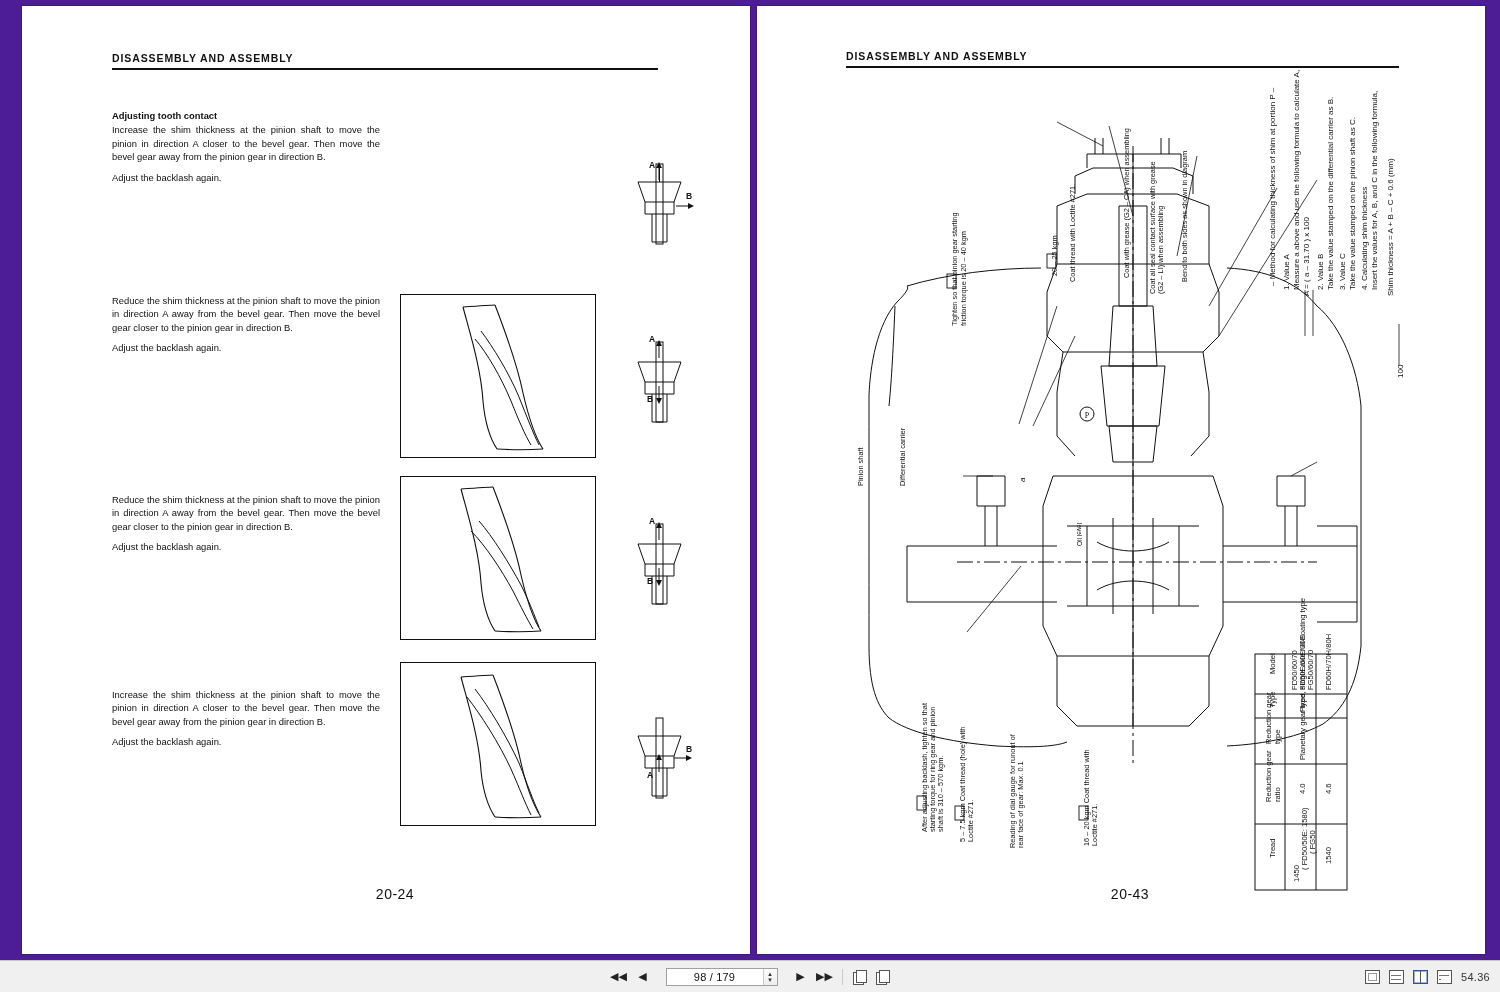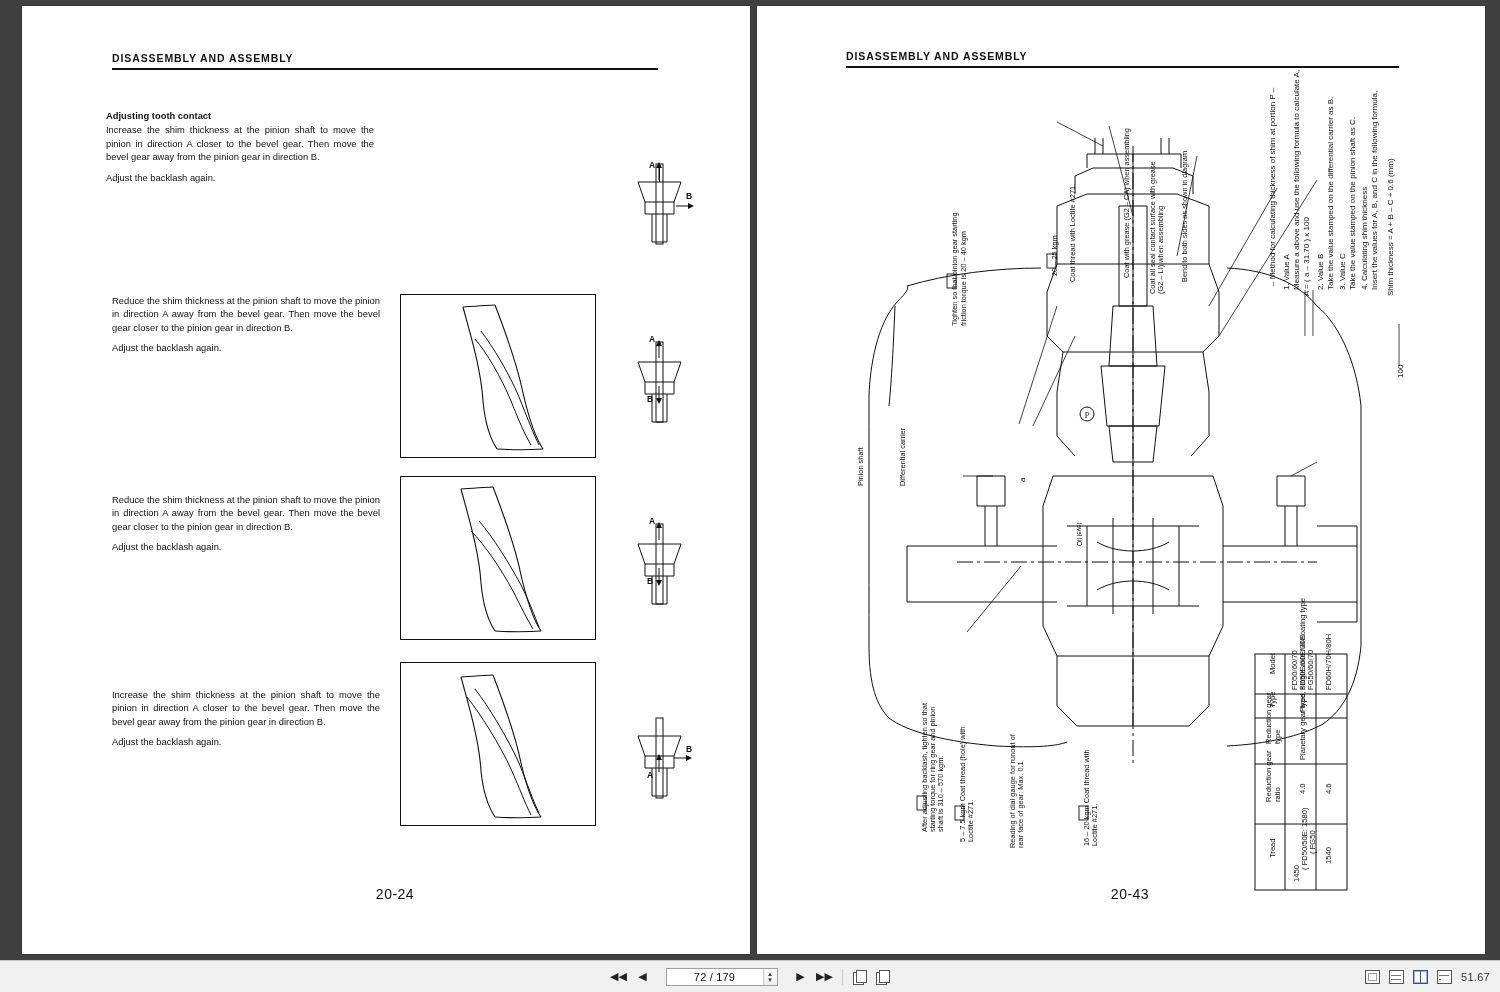--- a/index.html
+++ b/index.html
@@ -7,21 +7,21 @@
   body {
     width:1500px; height:992px;
     background:#8f8f8f;
     font-family:"Liberation Sans", sans-serif;
     overflow:hidden;
     position:relative;
   }
   
   #viewer {
     position:absolute; left:0; top:0; width:1500px; height:960px;
-    background:#404040;
+    background:#4c1d95;
   }
   .page {
     position:absolute; top:6px; height:948px; background:#ffffff;
     box-shadow:0 0 2px rgba(0,0,0,.4);
     overflow:hidden;
   }
   #page-left  { left:22px;  width:728px; }
   #page-right { left:757px; width:728px; }
 
   .hdr {
@@ -97,21 +97,21 @@
 </style>
 </head>
 <body>
 
 <div id="viewer">
 
   <div class="page" id="page-left">
     <div class="hdr" style="left:90px; top:46px;">DISASSEMBLY  AND  ASSEMBLY</div>
     <div class="hdr-rule" style="left:90px; top:62px; width:546px;"></div>
 
-    <div class="txt" style="left:84px; top:103px;">
+    <div class="txt" style="left:90px; top:103px;">
       <span class="ttl">Adjusting tooth contact</span>
       <span>Increase the shim thickness at the pinion shaft to move the pinion in direction A closer to the bevel gear. Then move the bevel gear away from the pinion gear in direction B.</span>
       <div style="margin-top:7px;">Adjust the backlash again.</div>
     </div>
 
 
     <div class="sidefig" style="left:594px; top:140px;">
       <svg width="80" height="110" viewBox="0 0 80 110">
 
         <rect x="40" y="18" width="7" height="80" fill="none" stroke="#111" stroke-width="1"></rect>
@@ -412,35 +412,35 @@
 
     <div class="folio">20-43</div>
   </div>
 </div>
 
 <div id="toolbar">
   <div class="tb-group">
     <div class="tb-btn">◀◀</div>
     <div class="tb-btn">◀</div>
     <div class="pagebox">
-      <div class="val">72 / 179</div>
+      <div class="val">98 / 179</div>
       <div class="spin">
         <div style="display:flex;flex-direction:column;line-height:6px;">
           <span>▴</span>
           <span>▾</span>
         </div>
       </div>
     </div>
     <div class="tb-btn">▶</div>
     <div class="tb-btn">▶▶</div>
     <div class="sep"></div>
     <div class="copyicon"></div>
     <div class="copyicon"></div>
   </div>
 
   <div id="tb-right">
     <div class="viewicon one"></div>
     <div class="viewicon cont"></div>
     <div class="viewicon two sel"></div>
     <div class="viewicon two cont"></div>
-    <div class="zoomtxt">51.67</div>
+    <div class="zoomtxt">54.36</div>
   </div>
 </div>
 
 </body></html>

